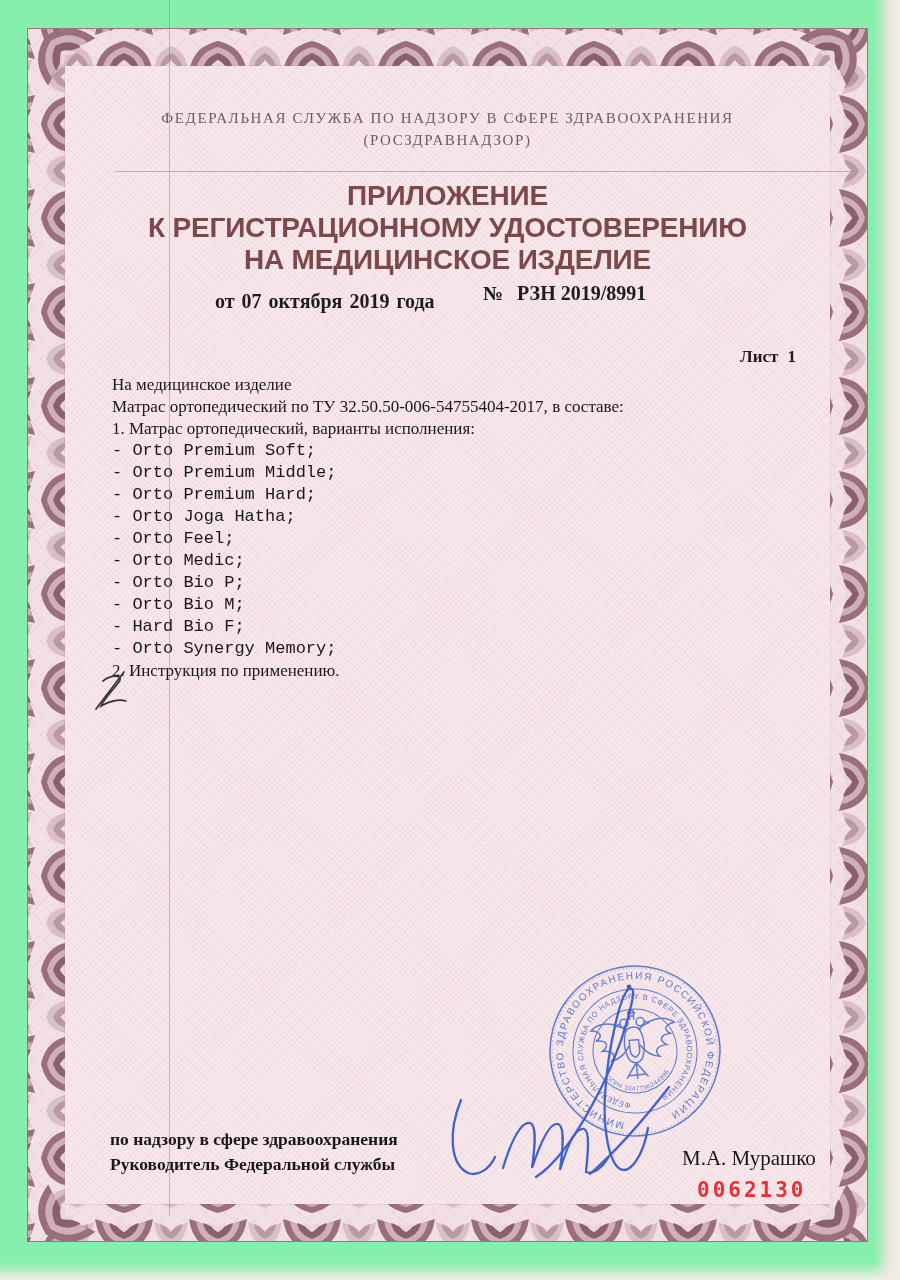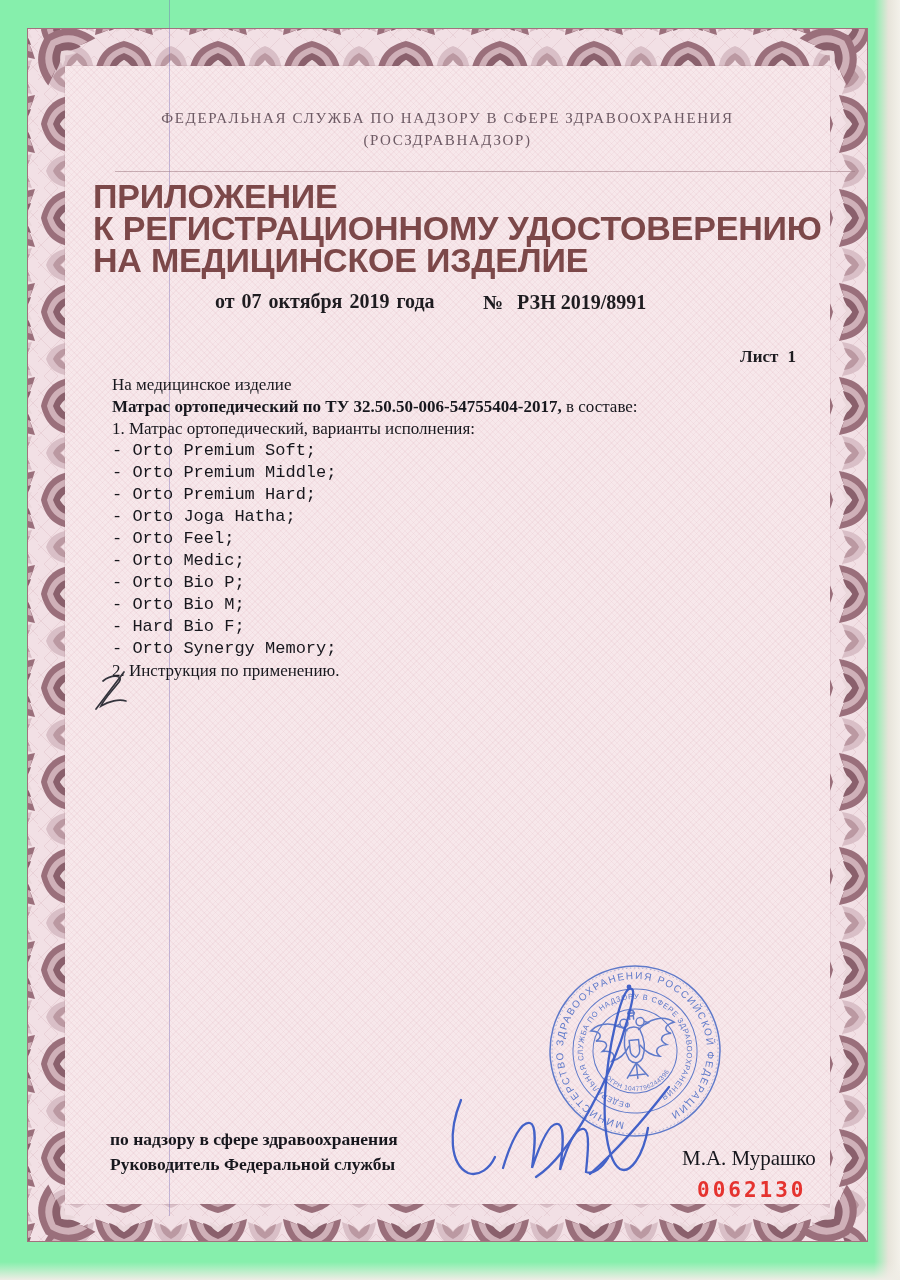--- a/index.html
+++ b/index.html
@@ -33,42 +33,42 @@
   }
   .sep-line {
     position:absolute; left:115px; top:171px; width:740px; height:1px;
     background:rgba(158,122,132,0.55);
   }
   .authority {
     position:absolute; left:65px; top:107px; width:765px; text-align:center;
     color:#6d5a64; font-size:15px; letter-spacing:1.6px; line-height:22px;
   }
   .doc-title {
-    position:absolute; left:65px; top:180px; width:765px; text-align:left;
+    position:absolute; left:65px; top:180px; width:765px; text-align:center;
     font-family:"Liberation Sans", sans-serif; font-weight:700;
-    color:#7c4849; font-size:34px; line-height:32px; letter-spacing:-0.2px;padding-left:28px;
+    color:#7c4849; font-size:28px; line-height:32px; letter-spacing:-0.2px;
   }
   .reg-date {
     position:absolute; left:215px; top:290px;
     font-weight:700; font-size:20px; color:#1e1c20; word-spacing:2px;
   }
   .reg-number {
-    position:absolute; left:483px; top:291px;
+    position:absolute; left:483px; top:282px;
     font-weight:700; font-size:20px; color:#1e1c20;
   }
   .reg-number .no-sign { margin-right:14px; }
   .sheet-label {
     position:absolute; left:740px; top:327px;
     font-weight:700; font-size:17px; color:#1e1c20; word-spacing:5px;margin-top:20px;
   }
   .body-text {
     position:absolute; left:112px; top:374px; width:640px;
     font-size:17px; line-height:22px; color:#17171d;
   }
-  .body-text .b { font-weight:700;margin-top:40px; }
+  .body-text .b { font-weight:400;margin-top:40px; }
   .variants div { height:22px;font-family:Liberation Mono, monospace; }
   .signer-title {
     position:absolute; left:110px; top:1127px;
     font-weight:700; font-size:17.5px; line-height:25px; color:#17171d;
   }
   .signer-name {
     position:absolute; left:682px; top:1146px;
     font-weight:400; font-size:21px; color:#17171d;
   }
   .serial-number {

